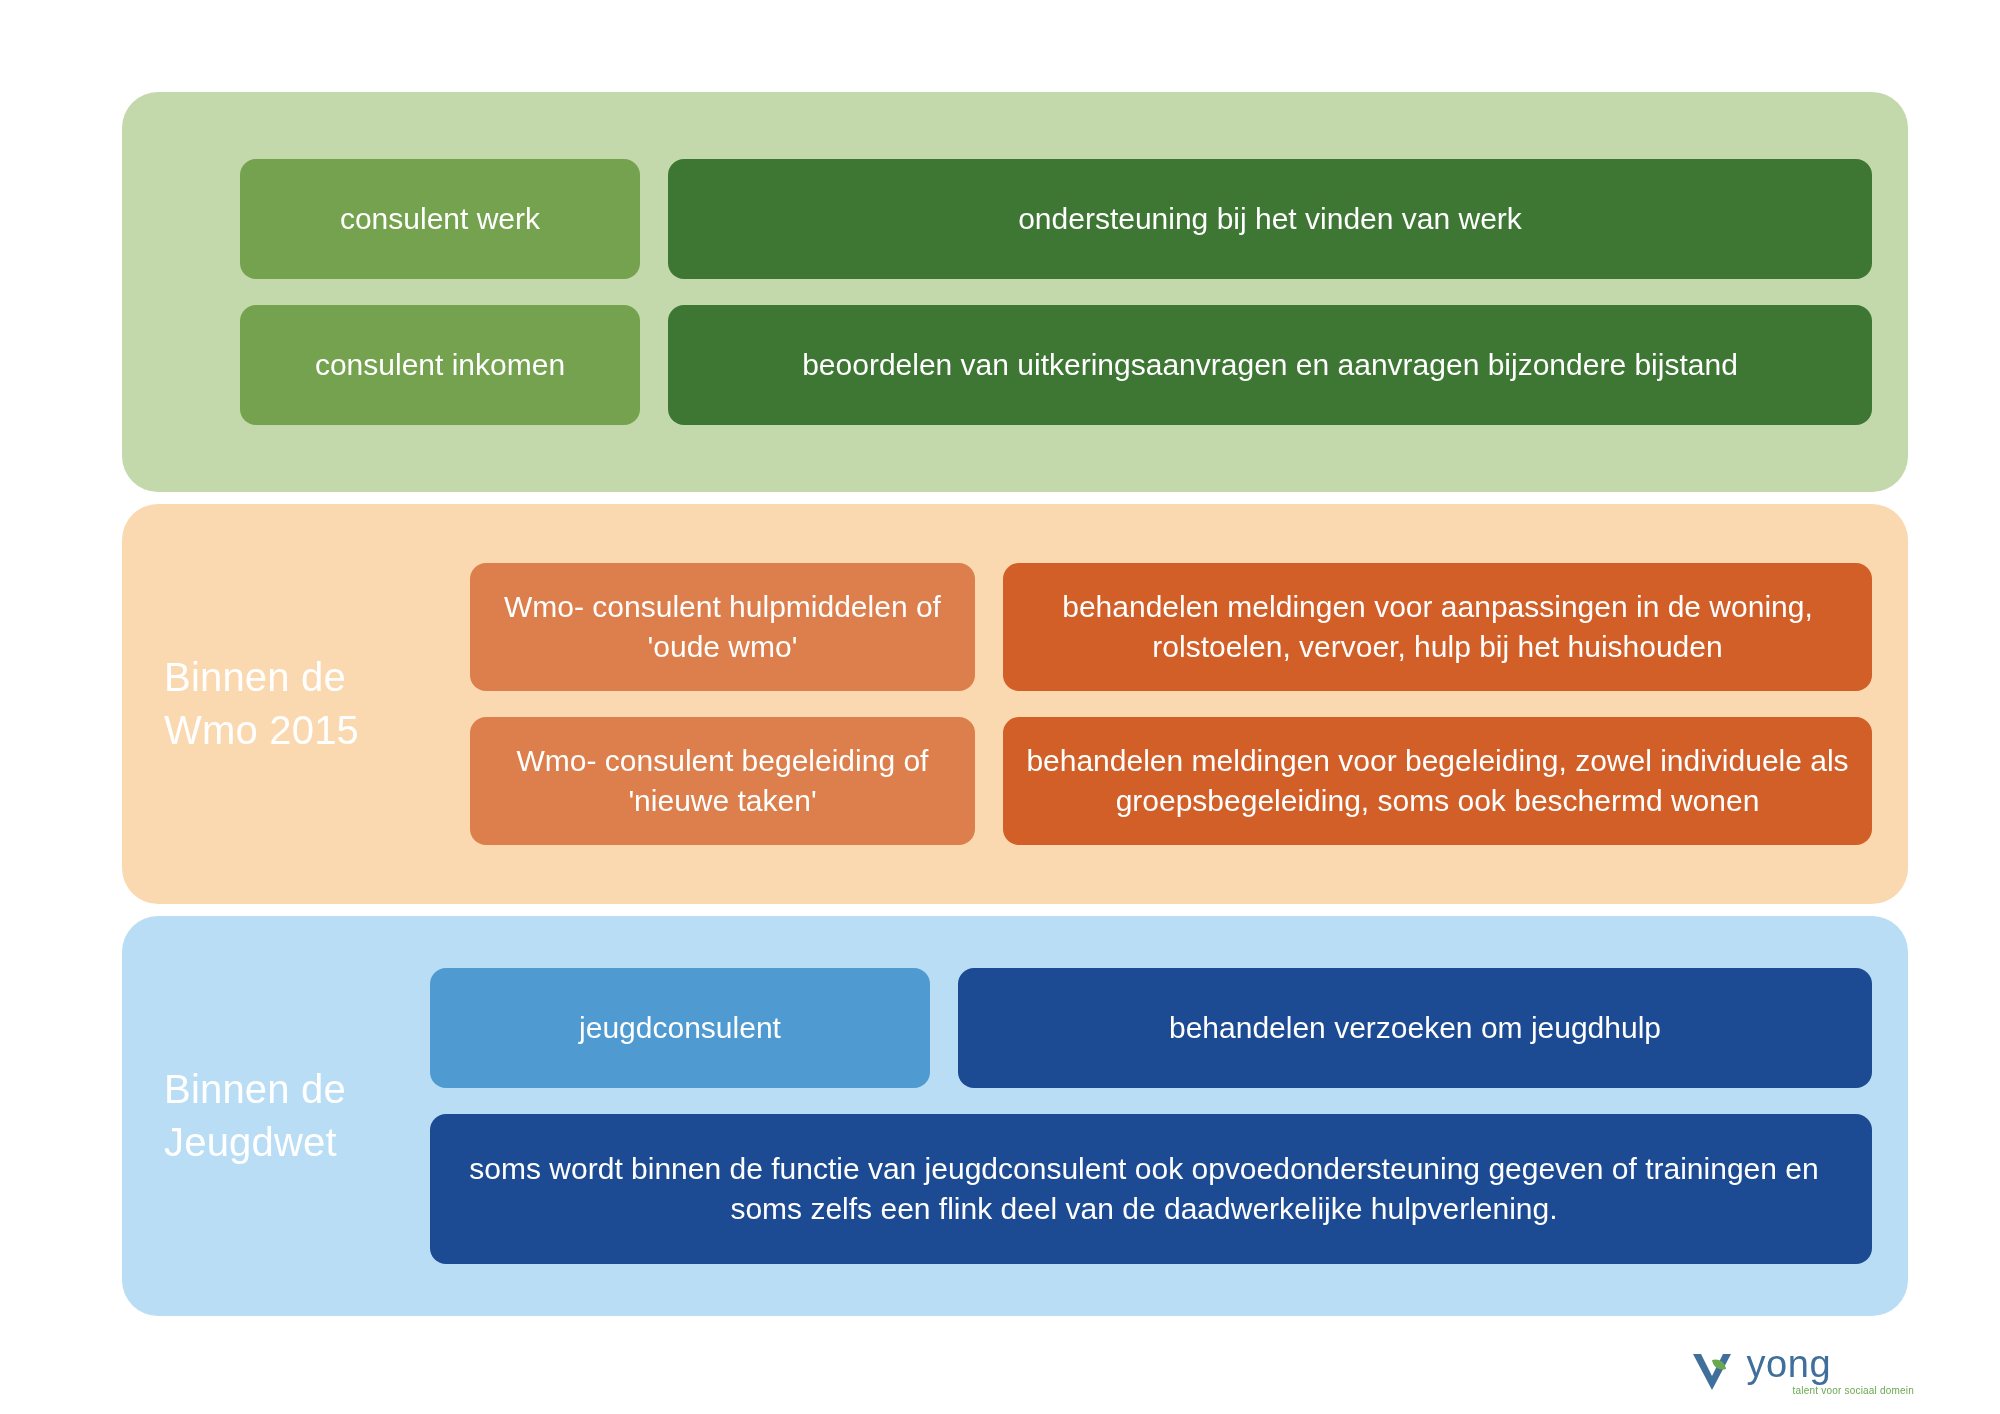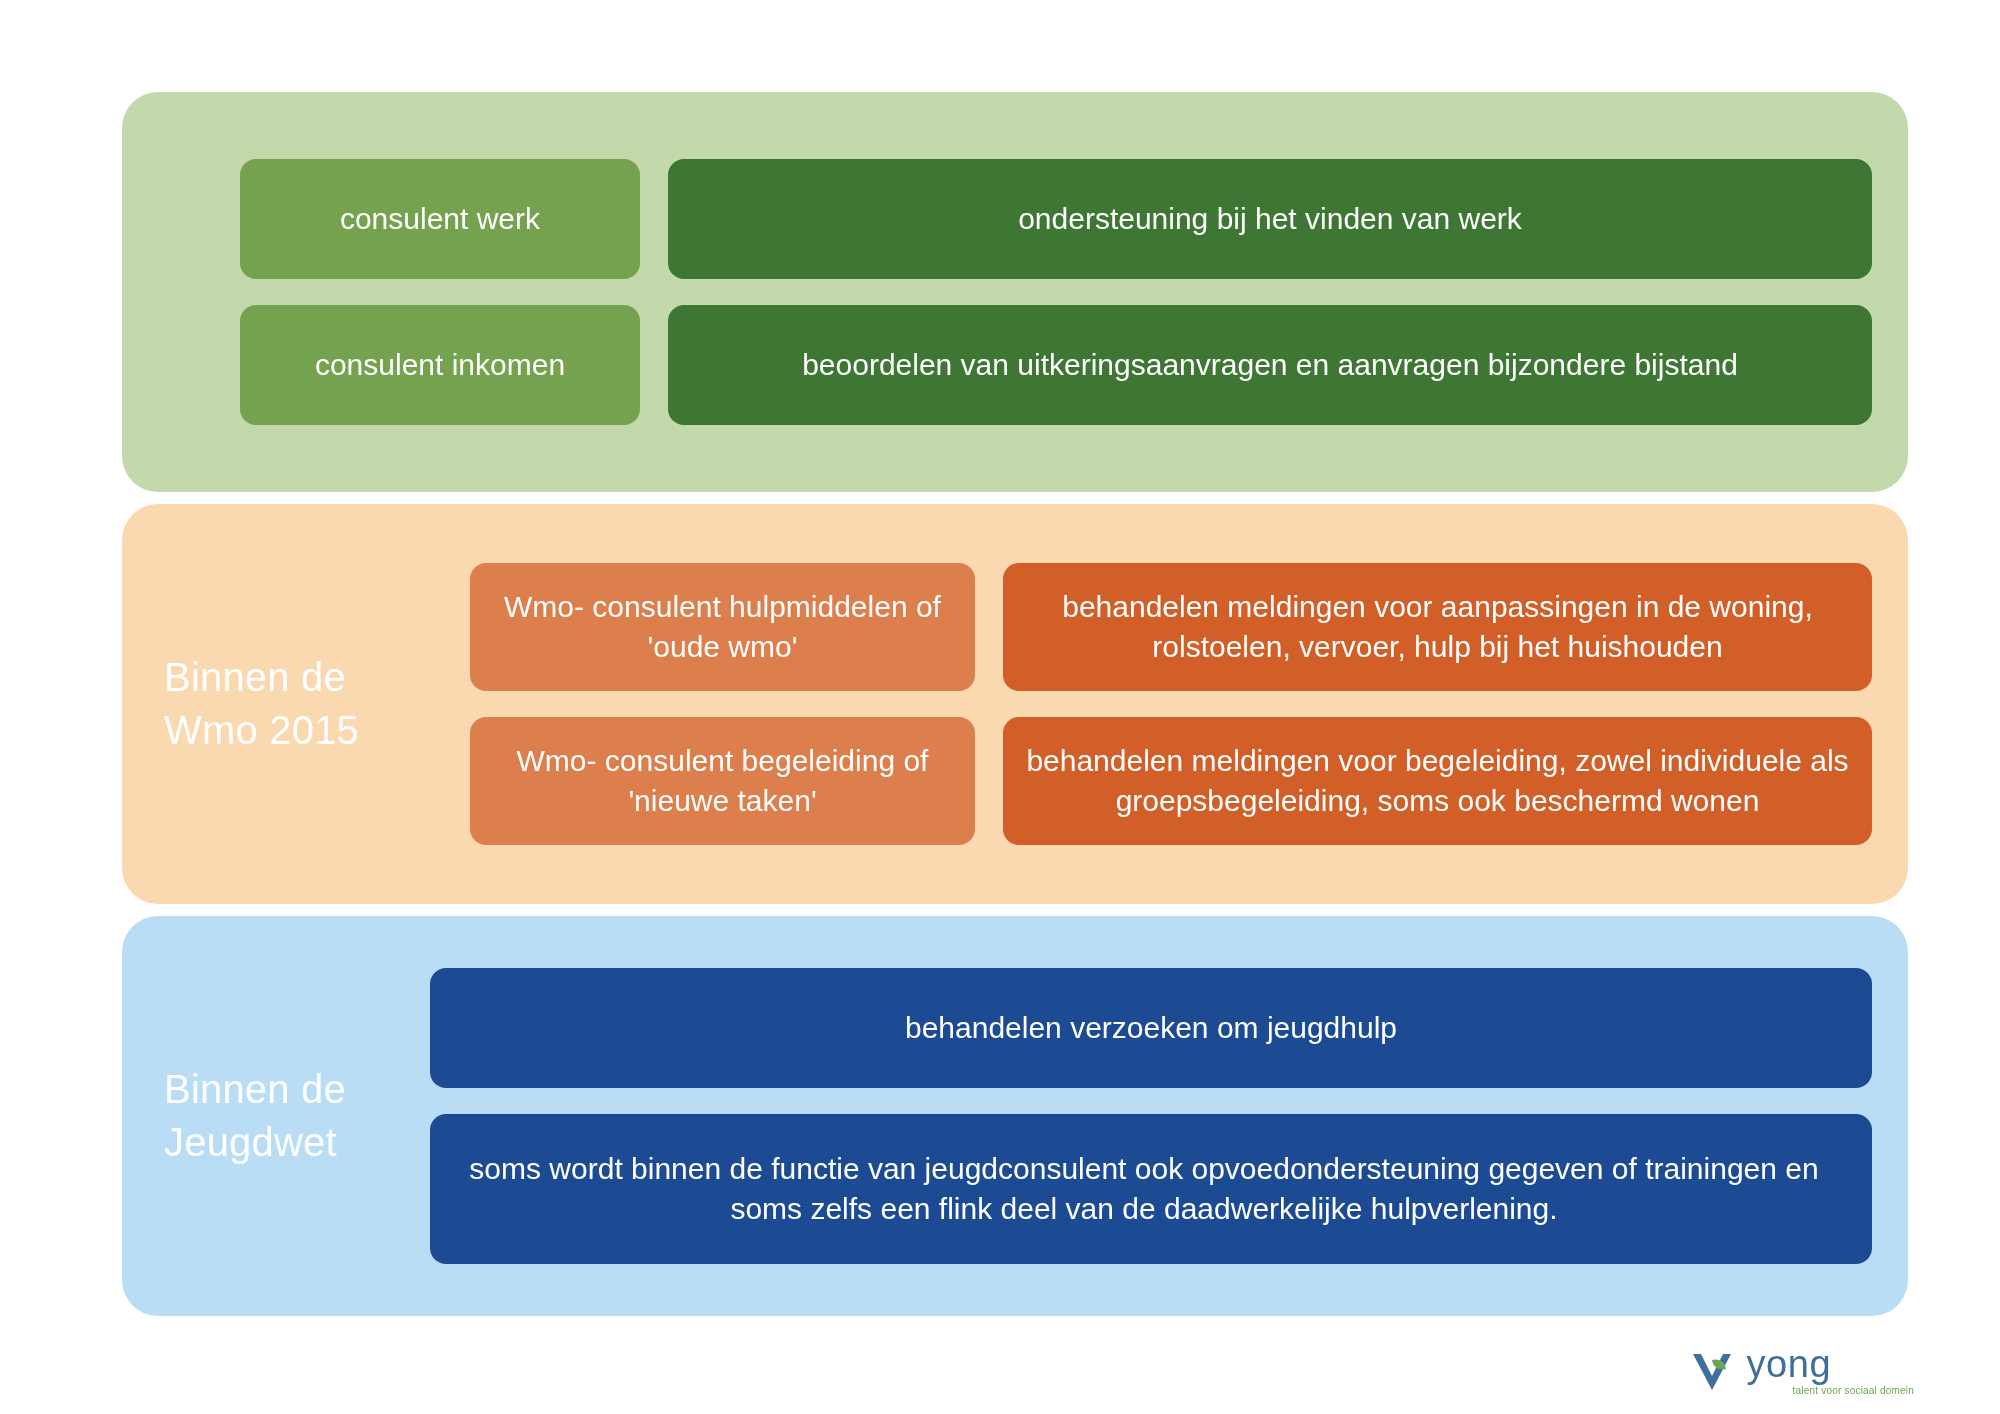--- a/index.html
+++ b/index.html
@@ -174,20 +174,21 @@
         <div class="card role">Wmo- consulent begeleiding of 'nieuwe taken'</div>
         <div class="card desc">behandelen meldingen voor begeleiding, zowel individuele als groepsbegeleiding, soms ook beschermd wonen</div>
       </div>
     </div>
   </div>
 
   <div class="band" id="band-jeugd">
     <div class="band-label">Binnen de Jeugdwet</div>
     <div class="band-rows">
       <div class="row">
+        <div class="card role">jeugdconsulent</div>
         <div class="card desc">behandelen verzoeken om jeugdhulp</div>
       </div>
       <div class="row second">
         <div class="card wide">soms wordt binnen de functie van jeugdconsulent ook opvoedondersteuning gegeven of trainingen en soms zelfs een flink deel van de daadwerkelijke hulpverlening.</div>
       </div>
     </div>
   </div>
 
   <div id="logo">
     <span class="mark">

